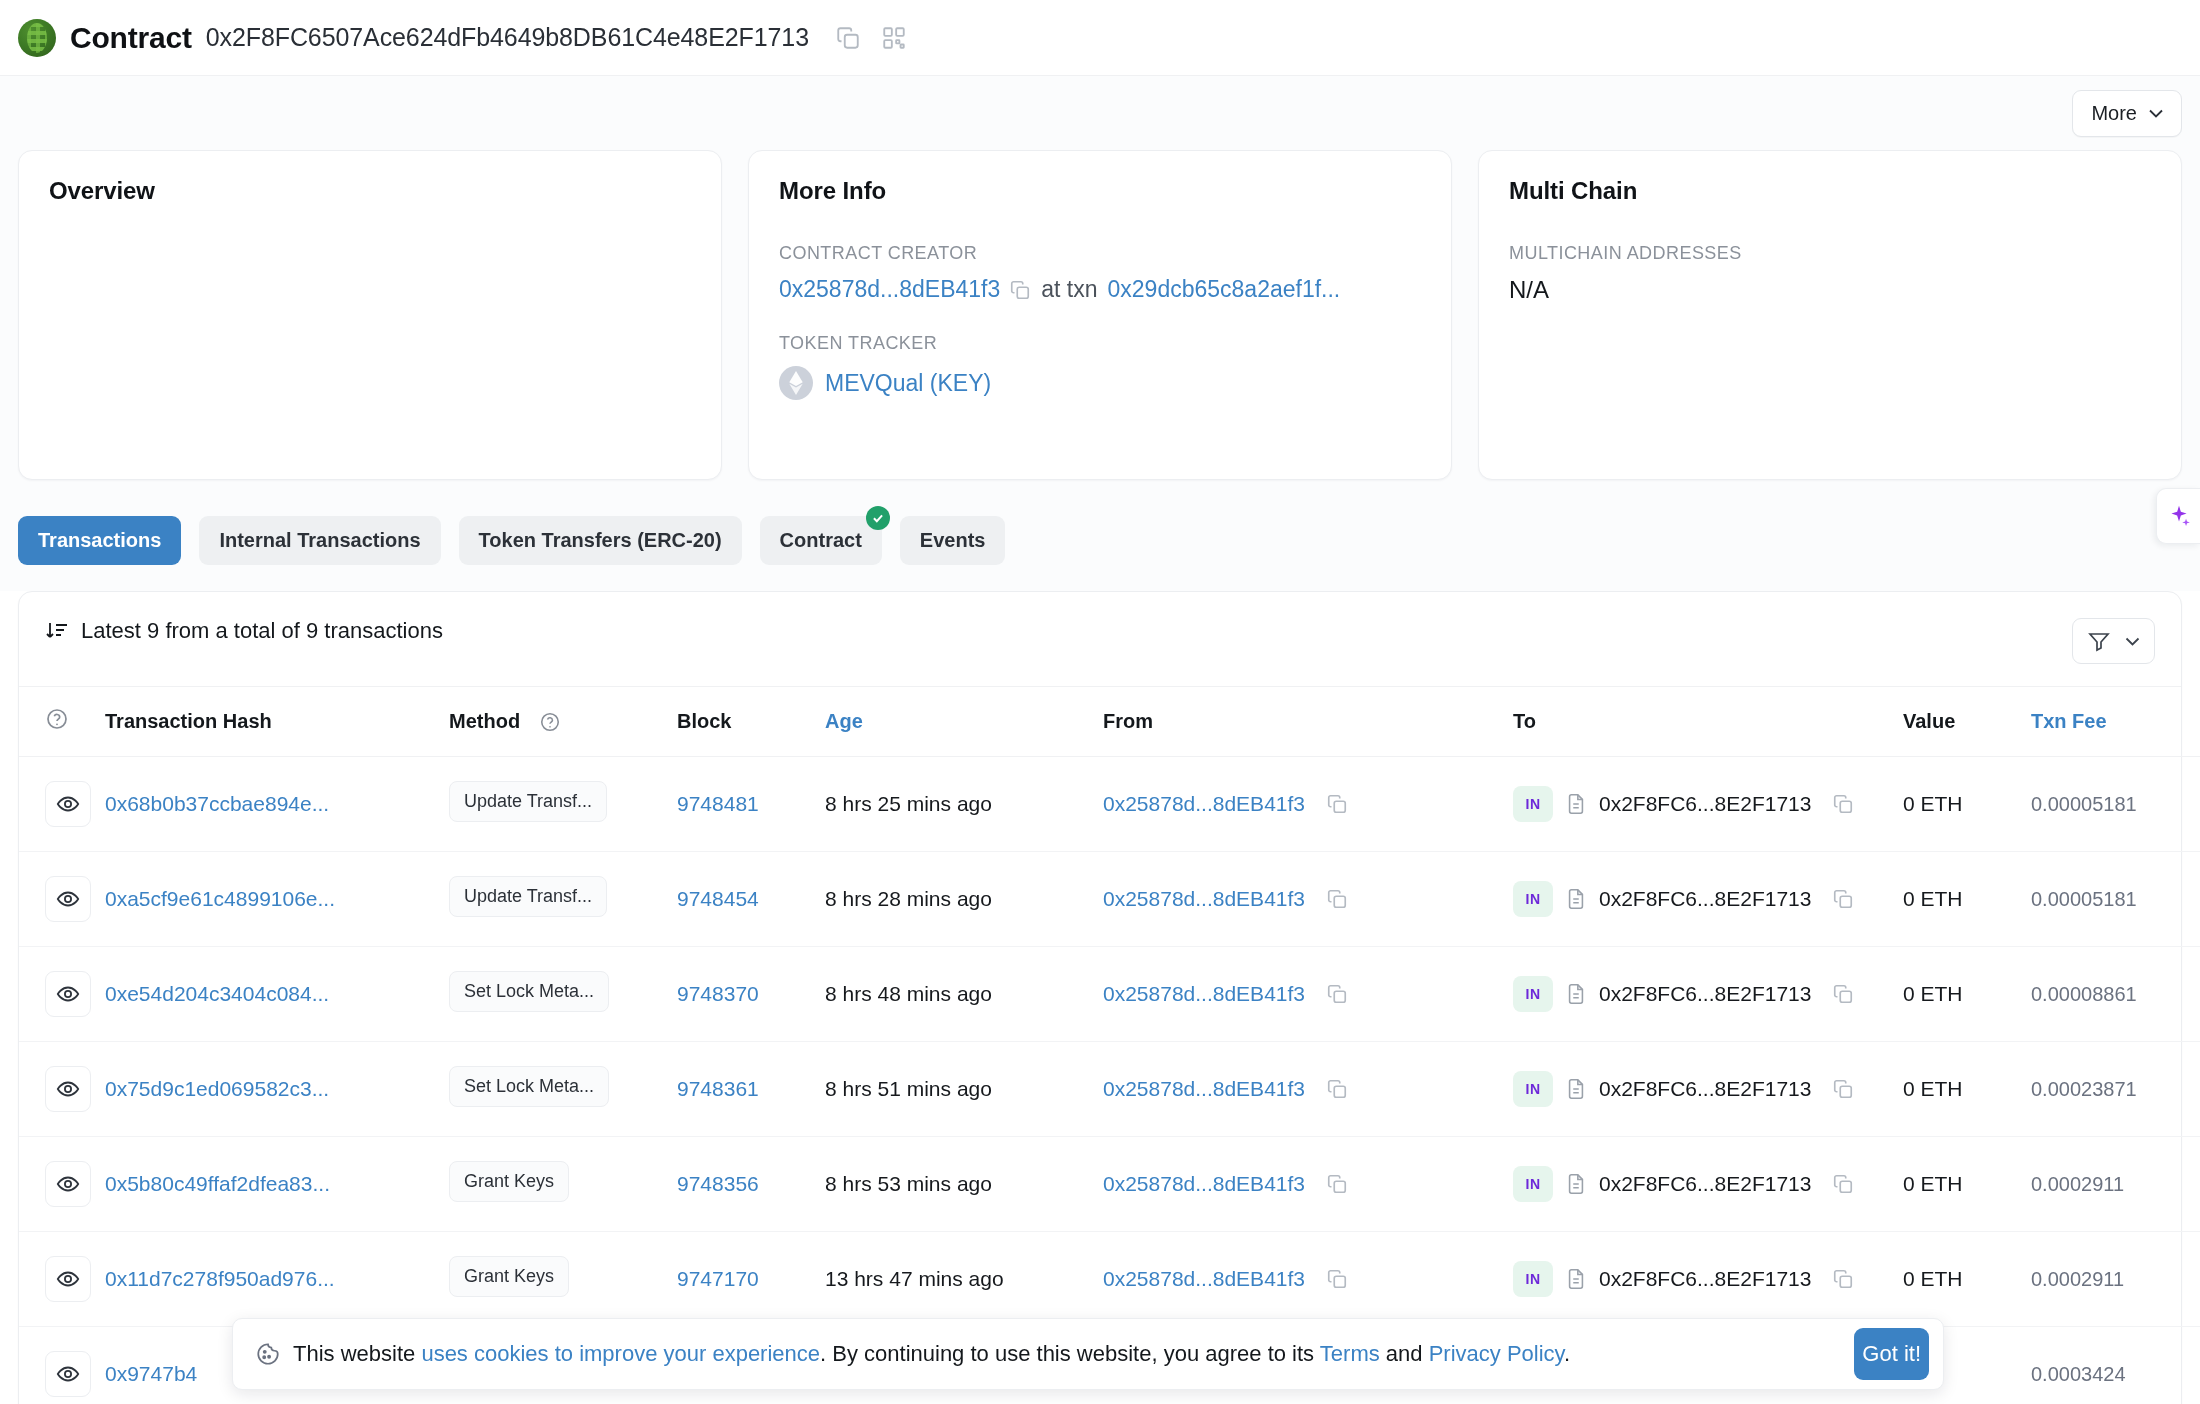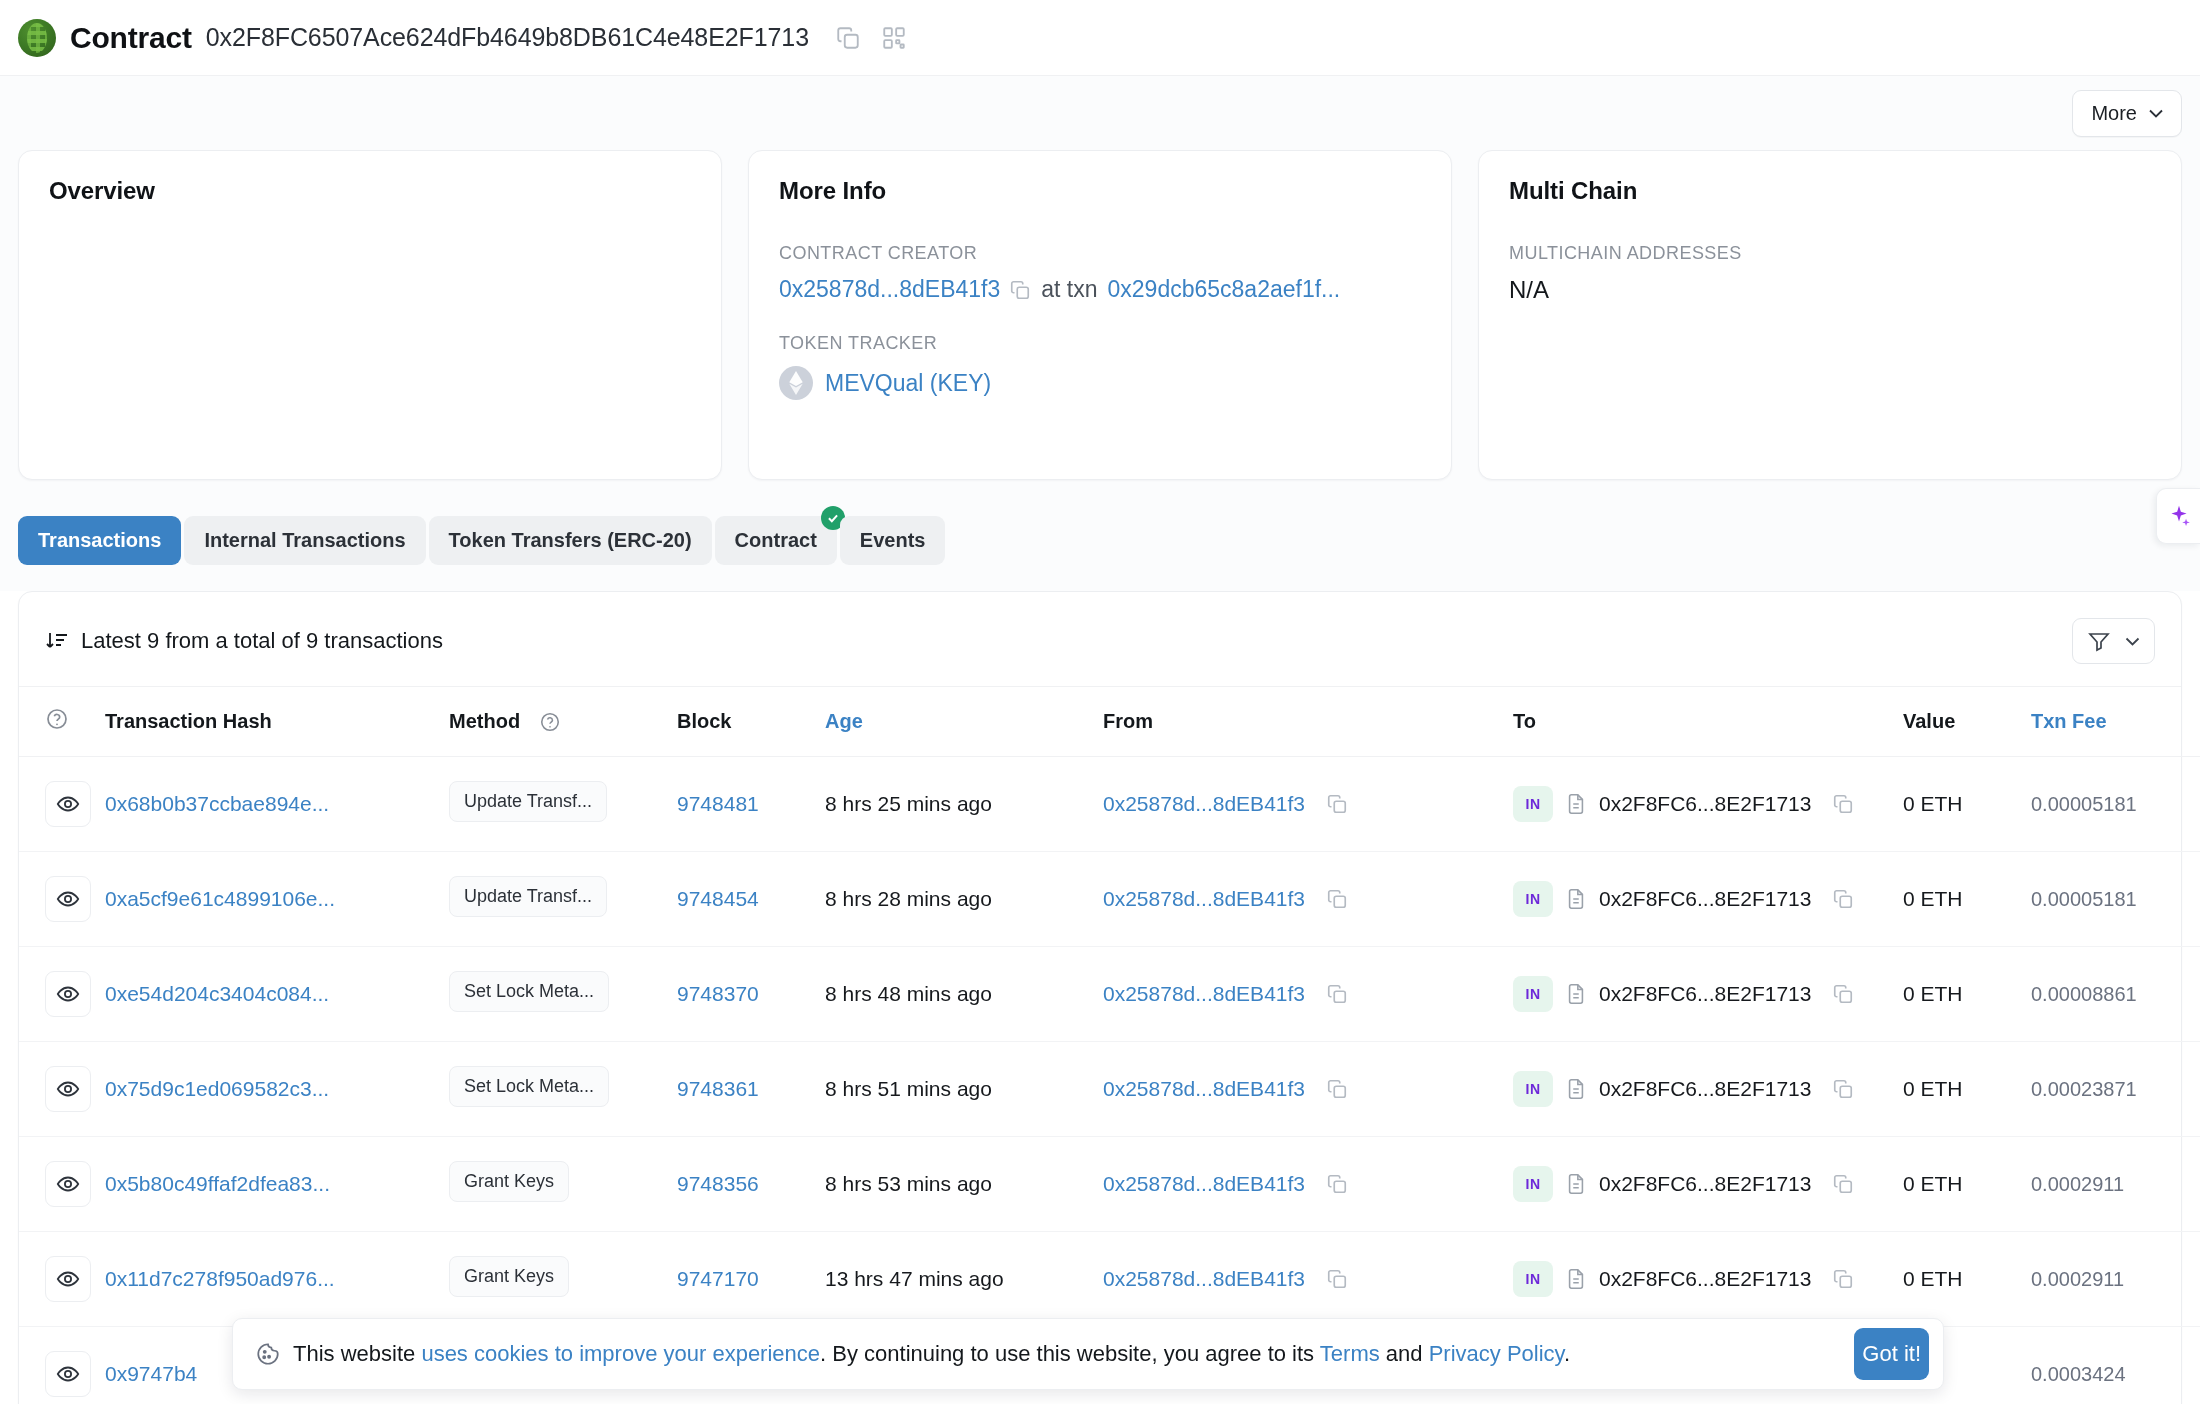--- a/index.html
+++ b/index.html
@@ -92,21 +92,21 @@
   .token-circle {
     width: 34px; height: 34px; border-radius: 50%;
     background: #ccd1da; display: inline-flex; align-items: center; justify-content: center;
     flex: 0 0 auto;
   }
   .token-circle svg { color: #ffffff; }
   .na-value { font-size: 24px; color: #14181c; }
 
   
   .tabs {
-    display: flex; align-items: center; gap: 3px;
+    display: flex; align-items: center; gap: 18px;
     padding: 36px 18px 26px 18px;
     background: #fbfcfd;
   }
   .tab {
     border-radius: 9px; padding: 13px 20px;
     font-size: 20px; font-weight: 700; color: #2c3138;
     background: #eef0f2; cursor: pointer; white-space: nowrap;
     position: relative; border: none;
     font-family: "Liberation Sans", sans-serif;
   }
@@ -118,21 +118,21 @@
     color: #fff;
   }
 
   
   .panel {
     margin: 0 18px; background: #fff;
     border: 1px solid #eceef1; border-top-left-radius: 14px; border-top-right-radius: 14px;
     box-shadow: 0 1px 2px rgba(16,24,40,.04);
   }
   .panel-head {
-    display: flex; align-items: center; justify-content: space-between;
+    display: flex; align-items: flex-start; justify-content: space-between;
     padding: 26px 26px 22px 26px;
     border-bottom: 1px solid #f0f1f3;
   }
   .panel-head-left { display: flex; align-items: center; gap: 12px; font-size: 22px; color: #14181c; }
   .sort-icon { color: #14181c; display: inline-flex; }
   .filter-btn {
     display: inline-flex; align-items: center; gap: 14px;
     border: 1px solid #e3e6ea; border-radius: 9px; background: #fff;
     padding: 10px 14px; cursor: pointer; color: #3c434c;
   }

